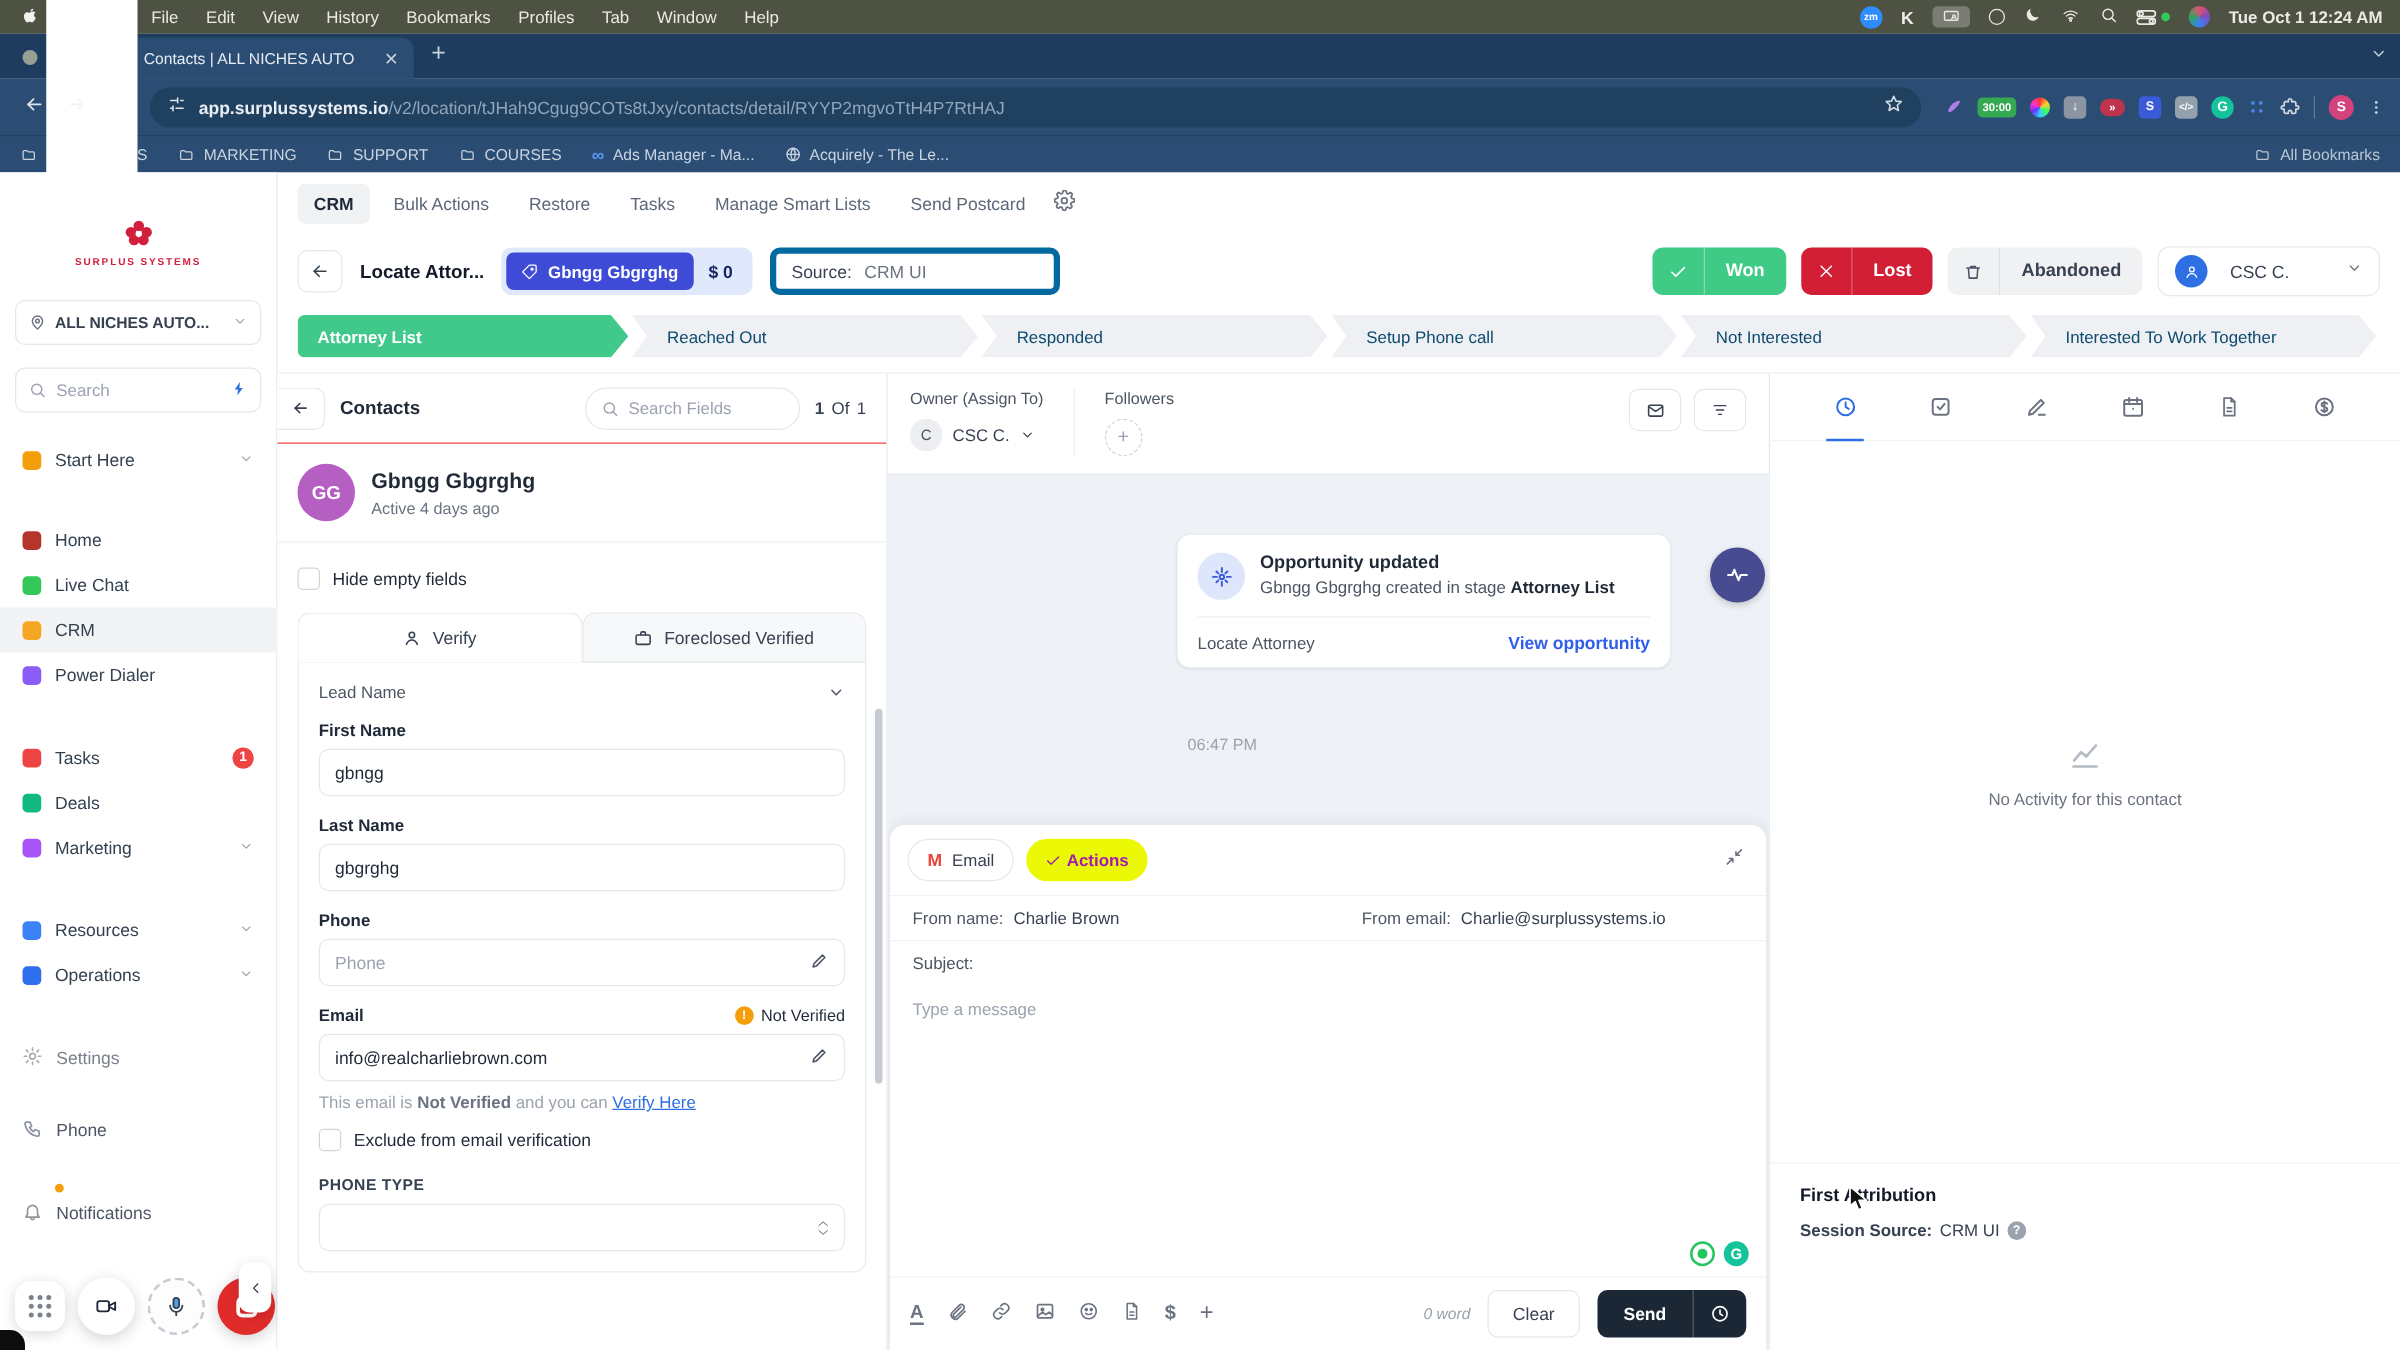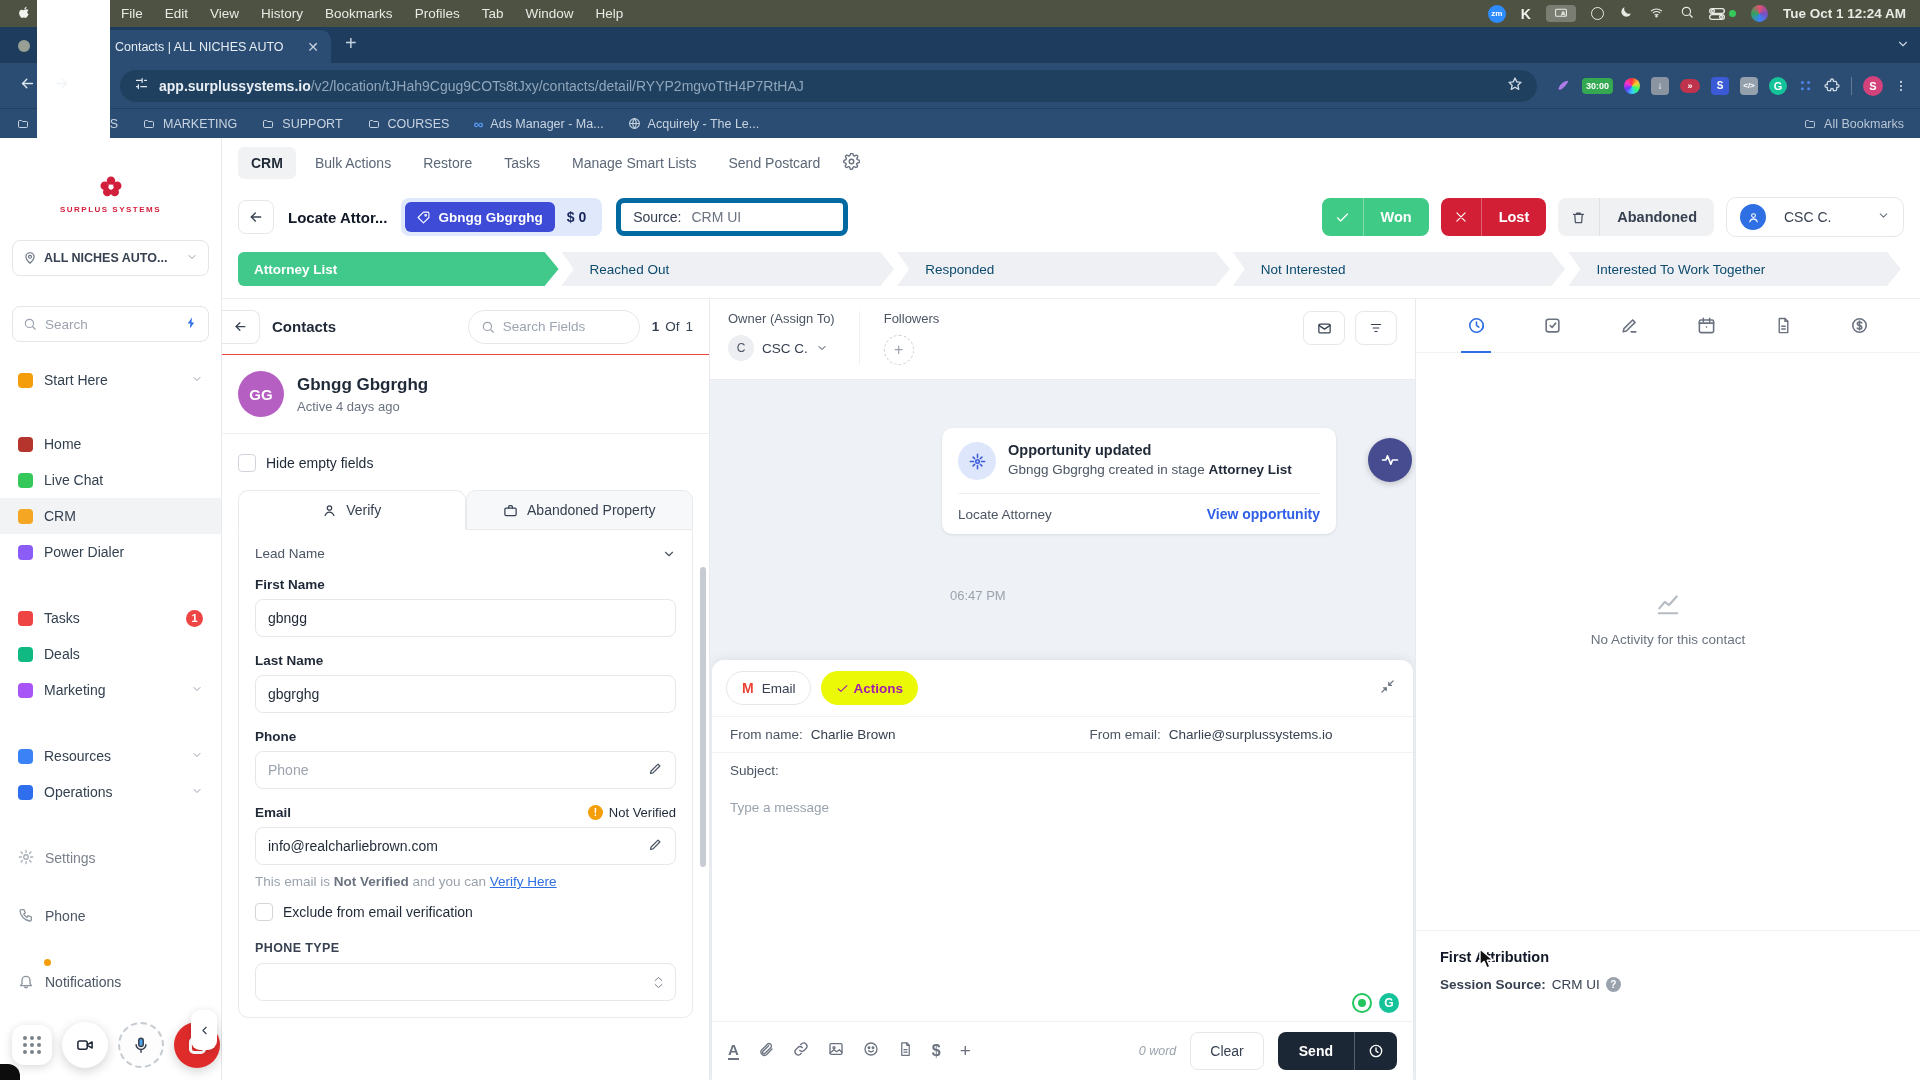--- a/index.html
+++ b/index.html
@@ -61,21 +61,21 @@
   .bm-right { margin-left:auto; display:flex; align-items:center; gap:7px; color:#b9c6d4; }
 
   
   .app { display:flex; height:942px; background:#fff; position:relative; }
 
   
   .sidebar { width:222px; flex:none; border-right:1px solid #e8eaed; background:#fff; position:relative; }
   .logo { display:flex; flex-direction:column; align-items:center; margin-top:34px; color:#d21f3c; }
   .logo-text { font-size:8px; font-weight:700; letter-spacing:1.5px; margin-top:3px; }
   .loc-select { margin:26px 12px 0; height:36px; border:1px solid #e3e6ea; border-radius:8px; display:flex; align-items:center; gap:7px; padding:0 10px; font-size:12.5px; color:#374151; font-weight:600; }
-  .side-search { margin:30px 12px 0; height:36px; border:1px solid #e3e6ea; border-radius:8px; display:flex; align-items:center; gap:8px; padding:0 10px; font-size:13.5px; color:#9ca3af; }
+  .side-search { margin:18px 12px 0; height:36px; border:1px solid #e3e6ea; border-radius:8px; display:flex; align-items:center; gap:8px; padding:0 10px; font-size:13.5px; color:#9ca3af; }
   .bolt { margin-left:auto; color:#2f6fe4; }
   .nav { margin-top:20px; }
   .nav-item { height:36px; display:flex; align-items:center; gap:11px; padding:0 18px; font-size:14px; color:#33404f; }
   .nav-item.active { background:#f2f3f5; }
   .ni { width:15px; height:15px; border-radius:4px; flex:none; }
   .ni-chev { margin-left:auto; color:#9aa3ad; }
   .badge1 { margin-left:auto; min-width:17px; height:17px; border-radius:9px; background:#ef4444; color:#fff; font-size:11px; font-weight:600; display:grid; place-items:center; padding:0 4px; }
   .gap28 { margin-top:28px; } .gap30 { margin-top:30px; } .gap22 { margin-top:22px; }
   .nav-gray { color:#4b5563; }
   .nav-gray .gic { color:#8c949e; }
@@ -624,20 +624,21 @@
                   <path d="M6 9l6 6 6-6"></path>
                 </svg></span>
           </div>
         </div>
       </div>
 
       <div class="pipeline">
         <div class="stage first">Attorney List</div>
         <div class="stage">Reached Out</div>
         <div class="stage">Responded</div>
+        <div class="stage">Setup Phone call</div>
         <div class="stage">Not Interested</div>
         <div class="stage">Interested To Work Together</div>
       </div>
 
       <div class="content">
 
         <div class="cpanel">
           <div class="cp-head">
             <span class="cp-back">
                 <svg width="15" height="15" viewBox="0 0 24 24">
@@ -677,21 +678,21 @@
                     <circle cx="12" cy="8" r="3.5"></circle>
                     <path d="M5 20c1.4-3.6 4.4-5.5 7-5.5s5.6 1.9 7 5.5"></path>
                   </svg>
                   <span>Verify</span>
                 </div>
               <div class="cp-tab">
                   <svg width="15" height="15" viewBox="0 0 24 24">
                     <rect x="3" y="8" width="18" height="12" rx="2"></rect>
                     <path d="M9 8V6a2 2 0 0 1 2-2h2a2 2 0 0 1 2 2v2"></path>
                   </svg>
-                  <span>Abandoned Property</span>
+                  <span>Foreclosed Verified</span>
                 </div>
             </div>
             <div class="fields-card">
               <div class="sec-head">
                   <span>Lead Name</span>
                   <svg width="14" height="14" viewBox="0 0 24 24">
                     <path d="M6 9l6 6 6-6"></path>
                   </svg>
                 </div>
               <div class="f-label">First Name</div>

